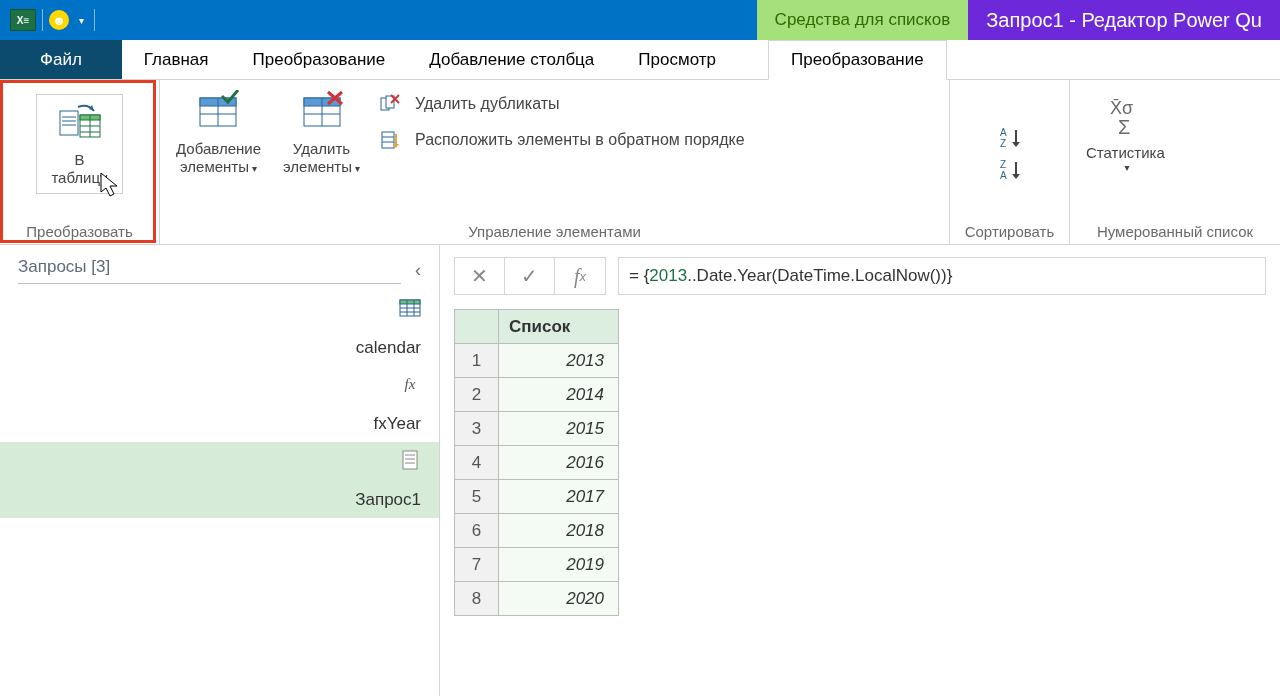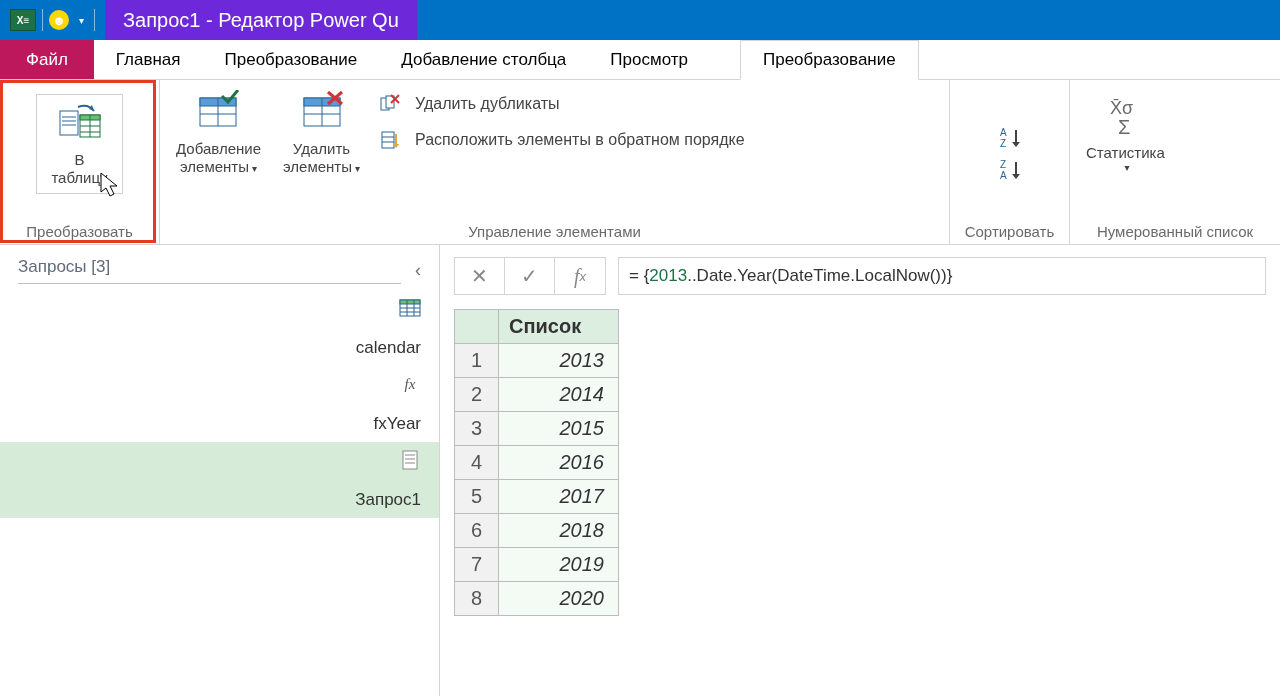--- a/index.html
+++ b/index.html
@@ -11,21 +11,21 @@
   .excel-ico { width: 26px; height: 22px; background: #1e7145; color: #fff; font-size: 10px; display:flex; align-items:center; justify-content:center; border:1px solid #12533a; font-weight:bold;}
   .qat-sep { width:1px; height:22px; background:rgba(255,255,255,0.5);}
   .smiley { width:20px; height:20px; border-radius:50%; background:#ffd800; display:flex; align-items:center; justify-content:center; font-size:13px;}
   .qat-dd { font-size:10px; color:#fff; padding:0 4px;}
   .tb-context { margin-left:auto; background:#a6e07a; color:#2e6b00; display:flex; align-items:center; padding:0 18px; font-size:17px;}
   .tb-title { background:#6d28d9; color:#fff; display:flex; align-items:center; padding:0 18px; font-size:20px; font-weight:300; white-space:nowrap;}
 
   
   .tabs { display:flex; height:40px; background:#fff; border-bottom:1px solid #d4d4d4; align-items:stretch;}
   .tab { padding:0 22px; display:flex; align-items:center; font-size:17px; color:#000000; cursor:pointer;}
-  .tab-file { background:#be185d; color:#fff; padding:0 26px;}
+  .tab-file { background:#0c4a6e; color:#fff; padding:0 40px;}
   .tab-context-active { border:1px solid #d4d4d4; border-bottom:1px solid #fff; margin-bottom:-1px; background:#fff;}
 
   
   .ribbon { display:flex; height:165px; background:#fff; border-bottom:1px solid #d4d4d4;}
   .rgroup { display:flex; flex-direction:column; border-right:1px solid #d4d4d4; padding:6px 10px 2px;}
   .rgroup-body { flex:1; display:flex; align-items:flex-start; gap:10px;}
   .rgroup-label { text-align:center; font-size:15px; color:#6a6a6a; padding:4px 0 2px;}
   .rbtn-large { display:flex; flex-direction:column; align-items:center; text-align:center; font-size:15px; color:#444; line-height:1.2; padding:4px 6px; cursor:pointer;}
   .rbtn-large .ico { width:44px; height:44px; margin-bottom:6px;}
   .rbtn-small { display:flex; align-items:center; gap:15px; font-size:16px; color:#444; padding:4px 4px; cursor:pointer;}
@@ -47,41 +47,42 @@
   .query-icon { width:22px; height:20px; display:flex; align-items:center; justify-content:center;}
 
   
   .data-pane { flex:1; padding:12px 14px; position:relative;}
   .formula-bar { display:flex; align-items:center; height:38px; margin-bottom:14px;}
   .fb-btns { display:flex; border:1px solid #d4d4d4; height:100%;}
   .fb-btn { width:50px; display:flex; align-items:center; justify-content:center; border-right:1px solid #d4d4d4; color:#888; font-size:20px;}
   .fb-btn:last-child { border-right:none;}
   .fb-input { flex:1; margin-left:12px; border:1px solid #d4d4d4; height:100%; display:flex; align-items:center; padding:0 10px; font-family: Consolas, monospace; font-size:17px;}
 
-  table.list { border-collapse:collapse; font-size:20px;}
+  table.list { border-collapse:collapse; font-size:17px;}
   table.list th, table.list td { border:1px solid #bcbcbc; height:34px;}
   table.list th.rownum-h { width:44px; background:#dceee0;}
   table.list th.colh { width:120px; background:#dceee0; text-align:left; padding:0 10px; font-weight:bold;}
   table.list td.rownum { width:44px; background:#f1f1f1; text-align:center; color:#555;}
   table.list td.val { width:120px; background:#f4faf4; text-align:right; padding:0 14px; font-style:italic;}
 
   
   .cursor { position:absolute; left:0; top:0; pointer-events:none; }
 </style>
 </head>
 <body>
 
 <div class="titlebar">
   <div class="tb-left">
     <div class="excel-ico">X≡</div>
     <div class="qat-sep"></div>
     <div class="smiley">☻</div>
     <div class="qat-dd">▾</div>
     <div class="qat-sep"></div>
   </div>
+  <div class="tb-context">Средства для списков</div>
   <div class="tb-title">Запрос1 - Редактор Power Qu</div>
 </div>
 
 <div class="tabs">
   <div class="tab tab-file">Файл</div>
   <div class="tab">Главная</div>
   <div class="tab">Преобразование</div>
   <div class="tab">Добавление столбца</div>
   <div class="tab">Просмотр</div>
   <div style="width:30px;"></div>

